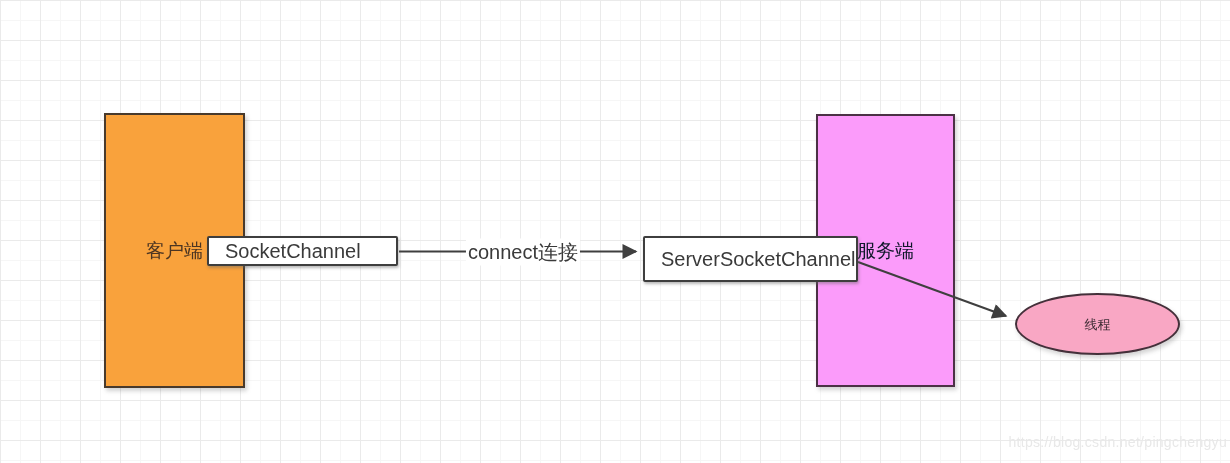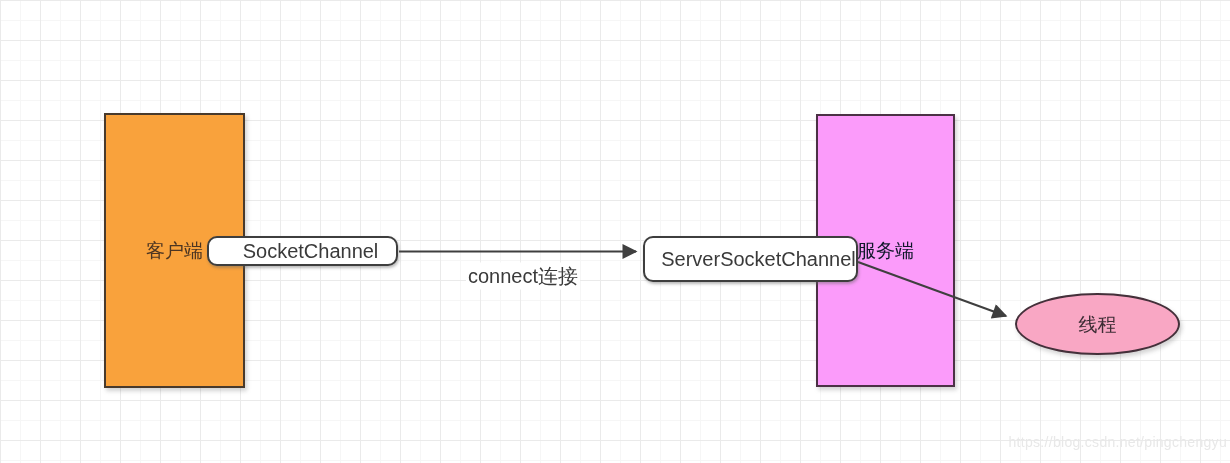--- a/index.html
+++ b/index.html
@@ -36,22 +36,22 @@
   #server-rect {
     left: 816px; top: 114px; width: 139px; height: 273px;
     border: 2px solid #4b3145;
     color: #0f172a;
     font-size: 19px;
   }
   .channel-box {
     position: absolute;
     background: #ffffff;
     border: 2px solid #3e3e3e;
-    border-radius: 10px;
-    display: flex; align-items: center; justify-content: center;
+    border-radius: 2px;
+    display: flex; align-items: center; justify-content: flex-start;
     font-size: 20px; color: #3a3a3a;
     white-space: nowrap;
     z-index: 3;
     box-shadow: 1px 2px 3px rgba(100,100,100,0.45);
     padding-left: 16px;
   }
   #socket-box { left: 207px; top: 236px; width: 191px; height: 30px; }
   #server-socket-box { left: 643px; top: 236px; width: 215px; height: 46px; }
   .arrows {
     position: absolute; left: 0; top: 0;
@@ -60,28 +60,27 @@
   }
   .edge-label {
     position: absolute;
     left: 523px; top: 252px;
     transform: translate(-50%, -50%);
     font-size: 20px; color: #3a3a3a;
     background: #ffffff;
     padding: 0 2px;
     white-space: nowrap;
     z-index: 4;
-    margin-top: 24px;
   }
   #thread-ellipse {
     left: 1015px; top: 293px; width: 165px; height: 62px;
     border: 2px solid #44303a;
     border-radius: 50%;
     color: #3d2c34;
-    font-size: 19px;
+    font-size: 13px;
     z-index: 3;
   }
   .watermark {
     position: absolute;
     top: 434px; right: 3px;
     font-size: 14px;
     color: #e8e8e8;
     letter-spacing: 0.3px;
     z-index: 5;
     white-space: nowrap;

